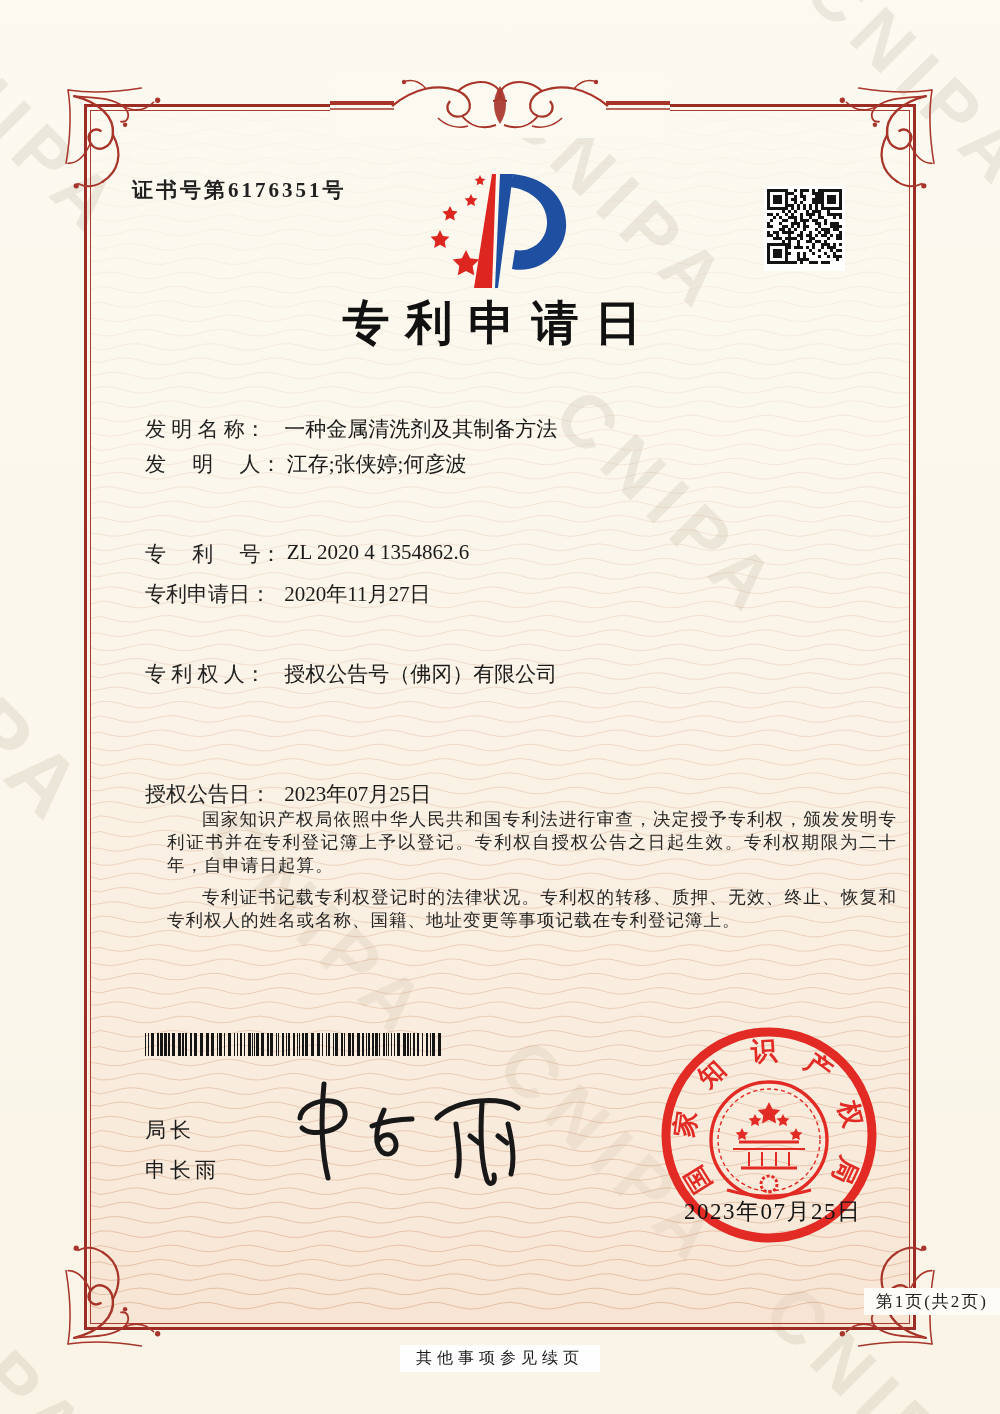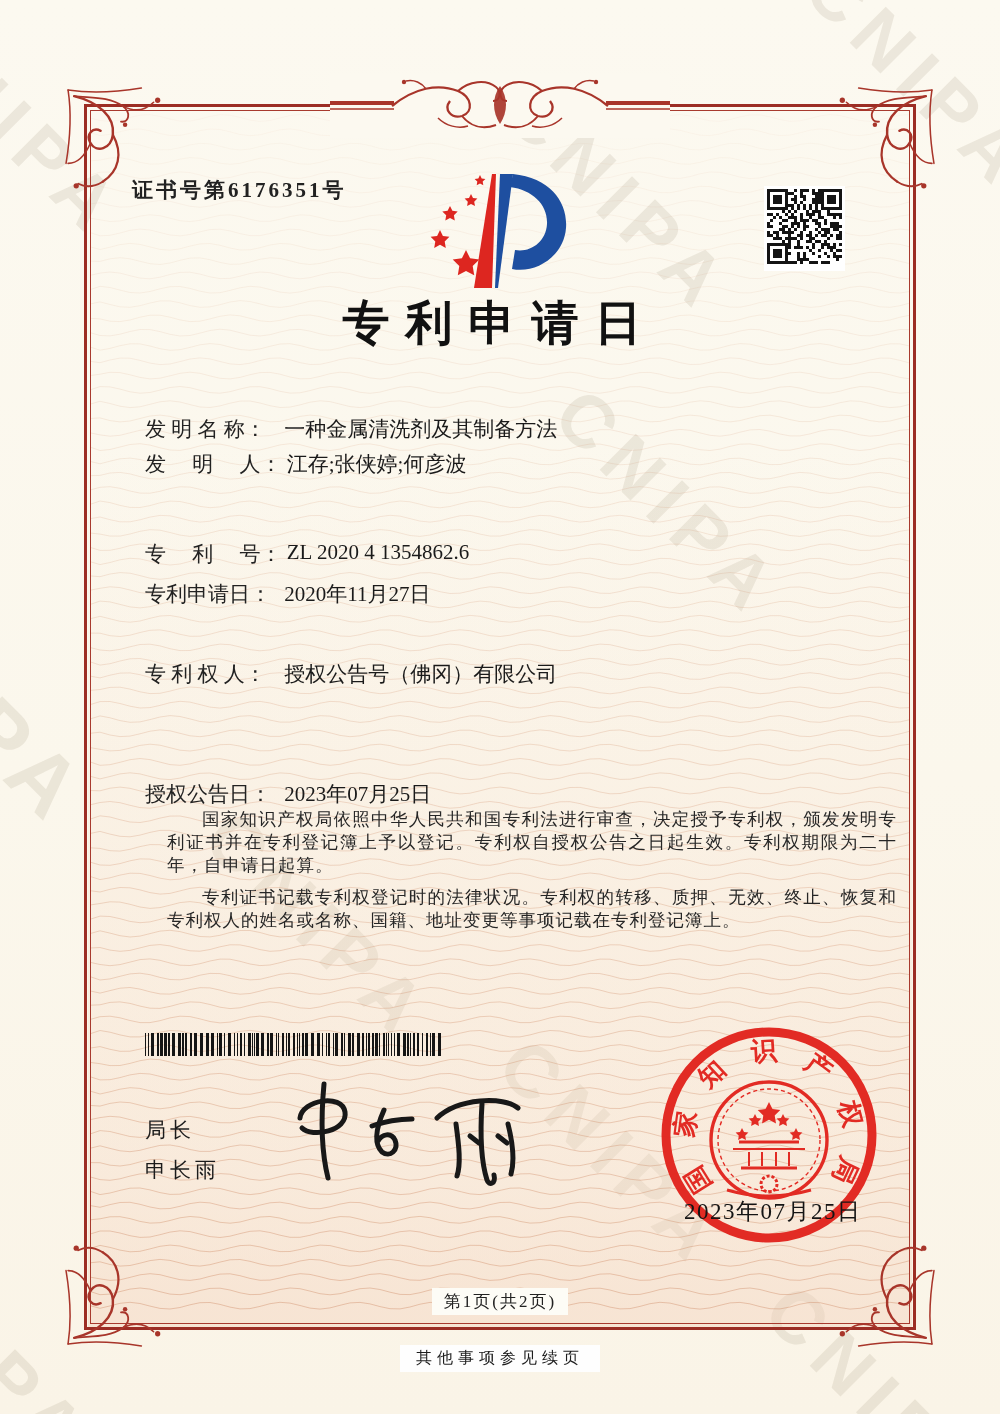--- a/index.html
+++ b/index.html
@@ -61,21 +61,21 @@
   .paras{position:absolute;z-index:5;left:139px;top:808px;width:730px;
     font-size:17.5px;line-height:23px;letter-spacing:1px;color:#262626;text-align:justify;margin-left:28px;}
   .paras p{margin:0 0 9px 0;text-indent:2em;}
   .barcode{position:absolute;z-index:5;left:145px;top:1033px;}
   .signoff-title{position:absolute;z-index:5;left:145px;top:1116px;font-family:"Liberation Sans",sans-serif;font-size:21px;letter-spacing:4px;color:#1b1b1b;}
   .signoff-name{position:absolute;z-index:5;left:145px;top:1156px;font-family:"Liberation Sans",sans-serif;font-size:21px;letter-spacing:4px;color:#1b1b1b;}
   .signature{position:absolute;z-index:6;left:272px;top:1076px;}
   .seal{position:absolute;z-index:5;left:656px;top:1022px;opacity:0.96;}
   .seal-char{font-size:26px;font-weight:bold;fill:#e2241d;text-anchor:middle;dominant-baseline:central;font-family:"Liberation Serif",serif;}
   .seal-date{position:absolute;z-index:6;left:684px;top:1196px;font-size:23px;letter-spacing:1.5px;color:#141414;}
-  .page-ind{position:absolute;z-index:5;left:0;right:0;top:1288px;text-align:center;}
+  .page-ind{position:absolute;z-index:5;left:0;right:0;top:1288px;text-align:right;}
   .page-ind span{display:inline-block;background:#fdfcf6;padding:2px 12px;font-size:17px;letter-spacing:2px;color:#222;}
   .foot-note{position:absolute;z-index:5;left:0;right:0;top:1345px;text-align:center;}
   .foot-note span{display:inline-block;background:#fefefe;padding:3px 16px;font-size:16px;letter-spacing:5px;color:#1d1d1d;}
 </style>
 </head>
 <body>
 
 <div class="page">
 
   <span class="wm wm1">CNIPA</span>

